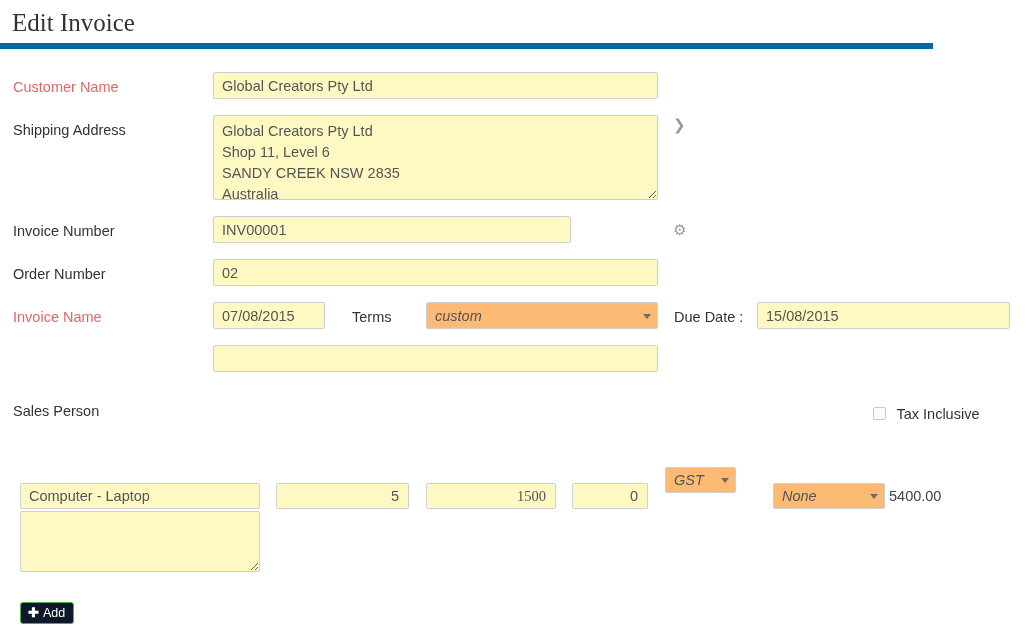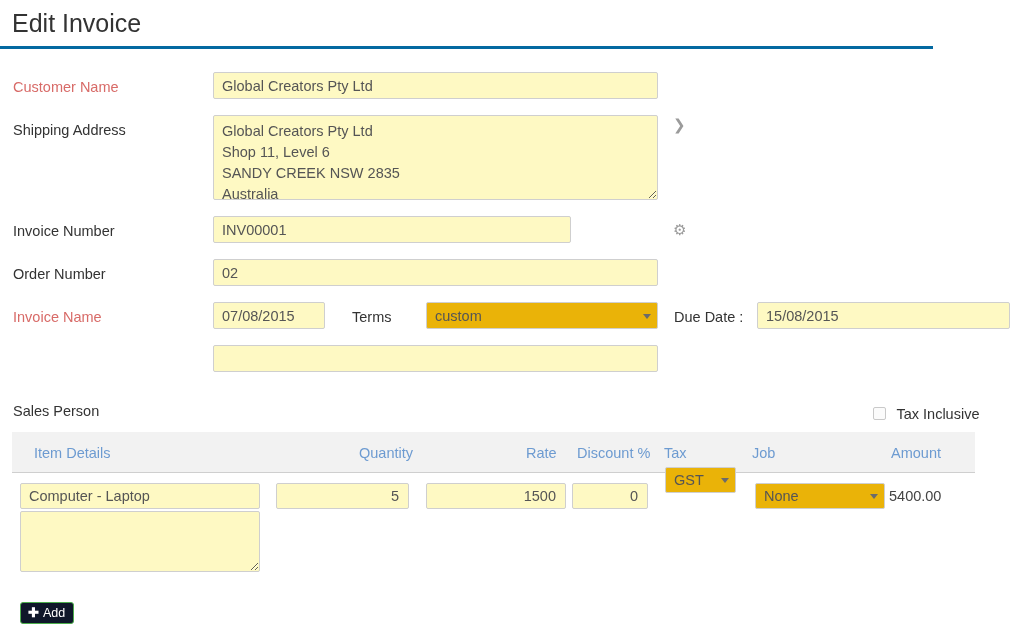--- a/index.html
+++ b/index.html
@@ -10,21 +10,22 @@
     font-family: "Liberation Sans", sans-serif;
     color: #333333;
     overflow: hidden;
   }
 
   .page { position: relative; width: 1027px; height: 639px; }
 
   
   .title-bar {
     position: absolute; left: 0; top: 0; width: 933px; height: 49px;
-    border-bottom: 3px solid #0369a1;
+    border-bottom: 6px solid #0369a1;
+    font-family: Liberation Serif, serif;
   }
   .page-title {
     position: absolute; left: 12px; top: 8px;
     font-size: 25px; font-weight: 400; color: #333333;
     letter-spacing: 0px; line-height: 30px; white-space: nowrap;
   }
 
   .lbl {
     position: absolute; left: 13px;
     font-size: 14.5px; line-height: 18px; color: #333333; white-space: nowrap;
@@ -40,21 +41,21 @@
   }
   .ctl.num { text-align: right; padding-right: 9px; }
 
   textarea.ctl {
     padding: 5px 8px; line-height: 21px; resize: both; overflow: hidden;
     color: #555555;
   }
 
   select.ctl {
     -webkit-appearance: none; -moz-appearance: none; appearance: none;
-    padding-right: 20px; background: #eab308;
+    padding-right: 20px; background: #fdba74; font-style: italic;
   }
   .selwrap { position: absolute; }
   .selwrap > select { position: absolute; left: 0; top: 0; width: 100%; height: 100%; }
   .caret {
     position: absolute; right: 7px; top: 50%; margin-top: -2px;
     width: 0; height: 0;
     border-left: 4px solid transparent;
     border-right: 4px solid transparent;
     border-top: 5px solid #6b6b6b;
     pointer-events: none;
@@ -153,48 +154,39 @@
 
     <div class="lbl" style="top:366px;margin-top:36px;">Sales Person</div>
     <input class="ctl" type="text" style="left: 213px; top: 345px; width: 445px; height: 27px;" value="">
   </div>
 
   <div class="taxinc" style="left:873px; top:404px;">
     <input type="checkbox" id="taxinc" style="">
     <label for="taxinc">Tax Inclusive</label>
   </div>
 
-  <div class="items-head">
-    <div class="th" style="left:22px;">Item Details</div>
-    <div class="th" style="left:347px;">Quantity</div>
-    <div class="th" style="left:514px;">Rate</div>
-    <div class="th" style="left:565px;">Discount %</div>
-    <div class="th" style="left:652px;">Tax</div>
-    <div class="th" style="left:740px;">Job</div>
-    <div class="th" style="left:879px;">Amount</div>
-  </div>
 
   <div>
     <input class="ctl" type="text" style="left: 20px; top: 483px; width: 240px; height: 26px;" value="Computer - Laptop">
     <textarea class="ctl" style="left: 20px; top: 511px; width: 240px; height: 61px;"></textarea>
 
     <input class="ctl num" type="text" style="left: 276px; top: 483px; width: 133px; height: 26px;" value="5">
 
-    <input class="ctl num" type="text" style="left: 426px; top: 483px; width: 140px; height: 26px;" value="1500">
+    <input class="ctl num" type="text" style="left: 426px; top: 483px; width: 130px; height: 26px; font-family: Liberation Serif, serif;" value="1500">
 
     <input class="ctl num" type="text" style="left: 572px; top: 483px; width: 76px; height: 26px;" value="0">
 
     <div class="selwrap" style="left:665px; top:467px; width:71px; height:26px;">
       <select class="ctl">
         <option>GST</option>
       </select>
       <span class="caret"></span>
     </div>
 
-    <div class="selwrap" style="left:755px; top:483px; width:130px; height:26px;">
+    <div class="selwrap" style="left:773px; top:483px; width:112px; height:26px;">
       <select class="ctl">
         <option>None</option>
       </select>
       <span class="caret"></span>
     </div>
 
     <div class="amount-cell" style="left:889px; top:488px;">5400.00</div>
   </div>
 
   <button class="btn-add">

